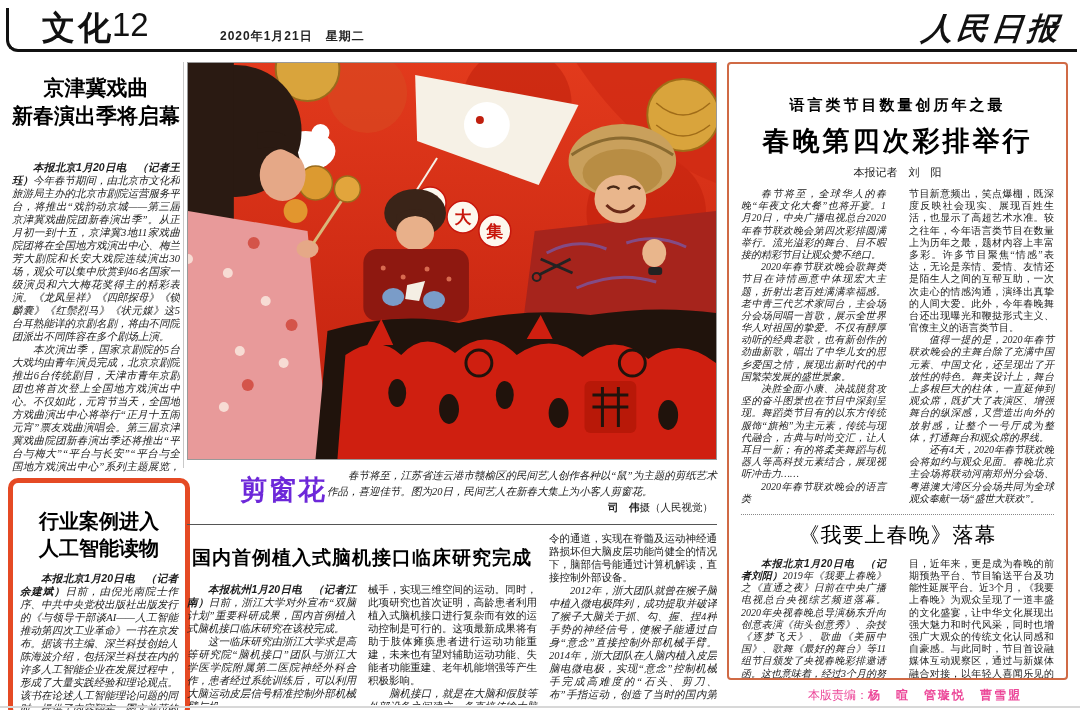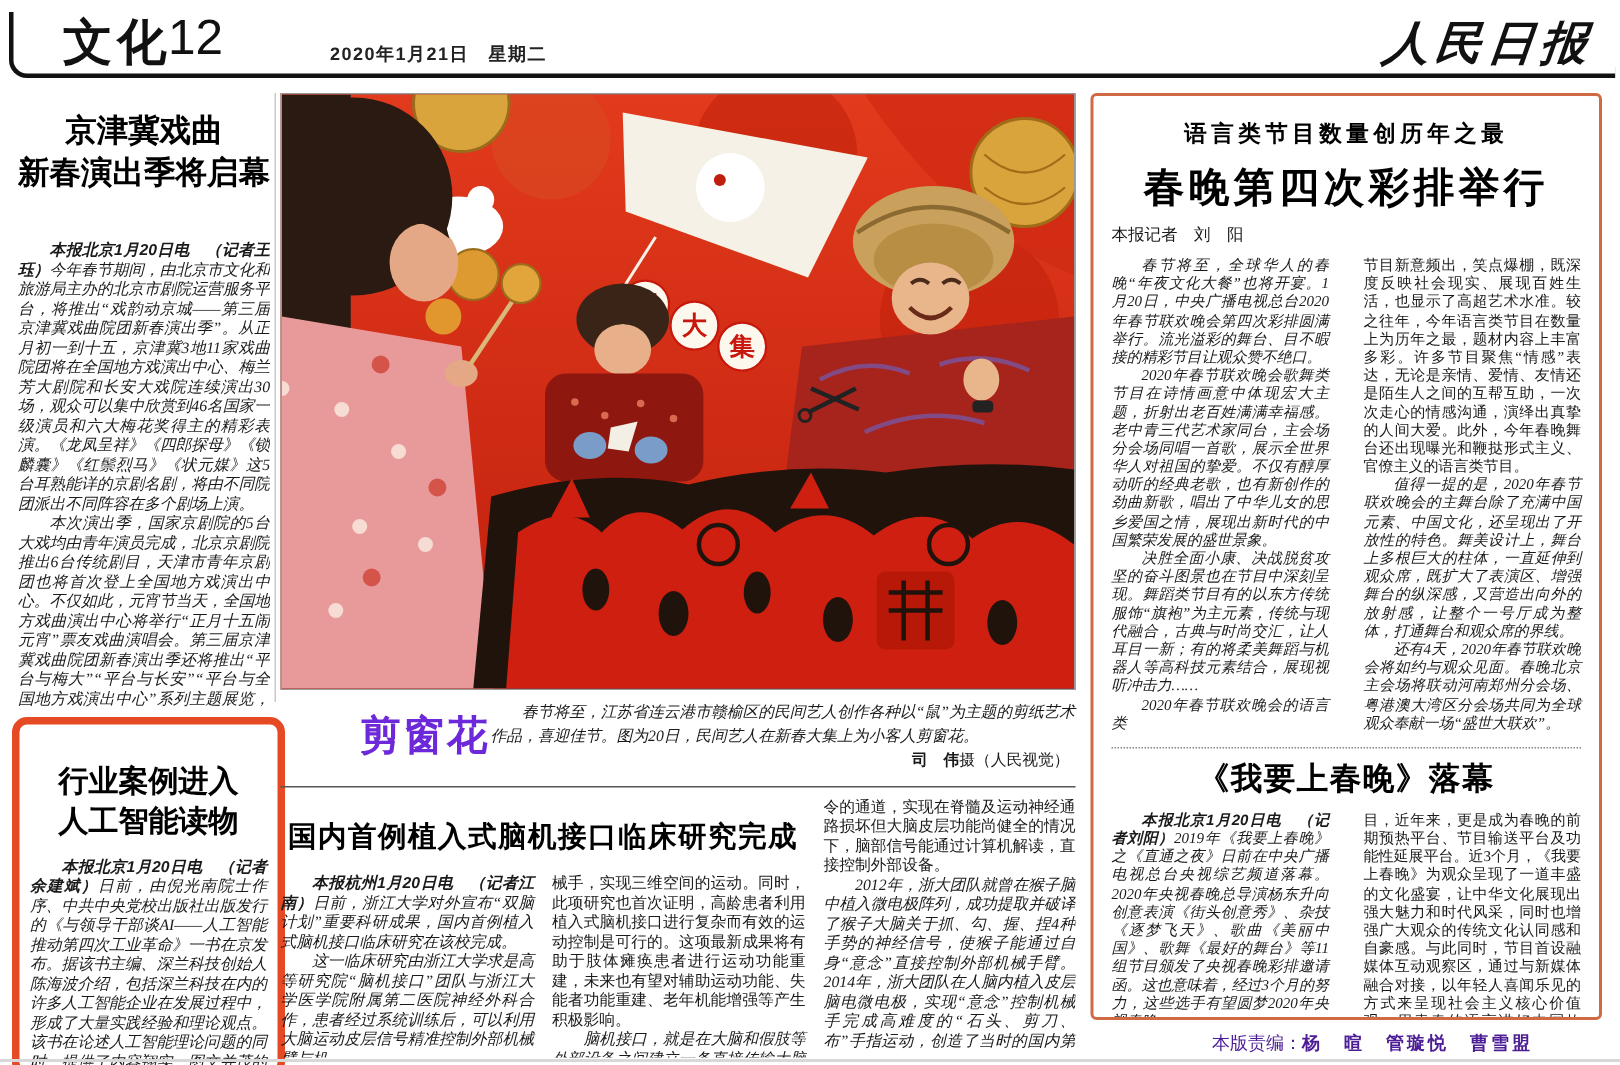--- a/index.html
+++ b/index.html
@@ -48,32 +48,32 @@
        overflow:hidden;}
   .brain-left{width:350px;}
   .brain-left .a-title{font-size:19px;letter-spacing:1px;margin:16px 0 12px 0;}
   .brain-cols{display:flex;gap:12px;}
   .brain-cols .col{width:169px;}
   .brain-col3{width:168px;padding-top:3px;}
   
   .right-box{position:absolute;left:727px;top:62px;width:341px;height:618px;border:2px solid #d06a45;
        border-radius:4px;padding:0 12px;box-sizing:border-box;overflow:hidden;}
   .kicker{font-family:"Liberation Sans","DejaVu Sans",sans-serif;font-weight:bold;font-size:15px;
-       text-align:center;letter-spacing:3px;margin-top:16px;color:#000;}
+       text-align:center;letter-spacing:3px;margin-top:32px;color:#000;}
   .gala-title{font-family:"Liberation Sans","DejaVu Sans",sans-serif;font-weight:bold;font-size:27px;
        text-align:center;letter-spacing:3px;margin:8px 0 6px 0;color:#000;}
-  .byline{font-size:11px;text-align:left;margin-bottom:8px;}
+  .byline{font-size:11px;text-align:center;margin-bottom:8px;}
   .two-cols{display:flex;gap:23px;}
   .two-cols .col{flex:1;}
   .right-box .body-text{font-size:10px;line-height:1.22;}
   .dotted-sep{border:none;border-top:1px dotted #888;margin:9px 0 6px 0;}
-  .end-title{font-family:"Liberation Sans","DejaVu Sans",sans-serif;font-weight:bold;font-size:21px;
+  .end-title{font-family:"Liberation Sans","DejaVu Sans",sans-serif;font-weight:normal;font-size:21px;
        text-align:center;letter-spacing:1px;margin:6px 0 9px 0;color:#000;}
   
-  .page-footer{position:absolute;right:58px;top:687px;font-size:12px;color:#4c1d95;margin-left:26px;}
+  .page-footer{position:absolute;right:58px;top:687px;font-size:12px;color:#ec4899;margin-left:26px;}
   .page-footer b{font-family:"Liberation Sans","DejaVu Sans",sans-serif;letter-spacing:2px;}
   .bottom-edge{position:absolute;left:0;top:706px;width:1080px;height:2px;background:#d8d8d8;}
 </style>
 </head>
 <body>
 
 <div class="page">
 
   <div class="header-rule"></div>
   <div class="section-label">文化</div>

